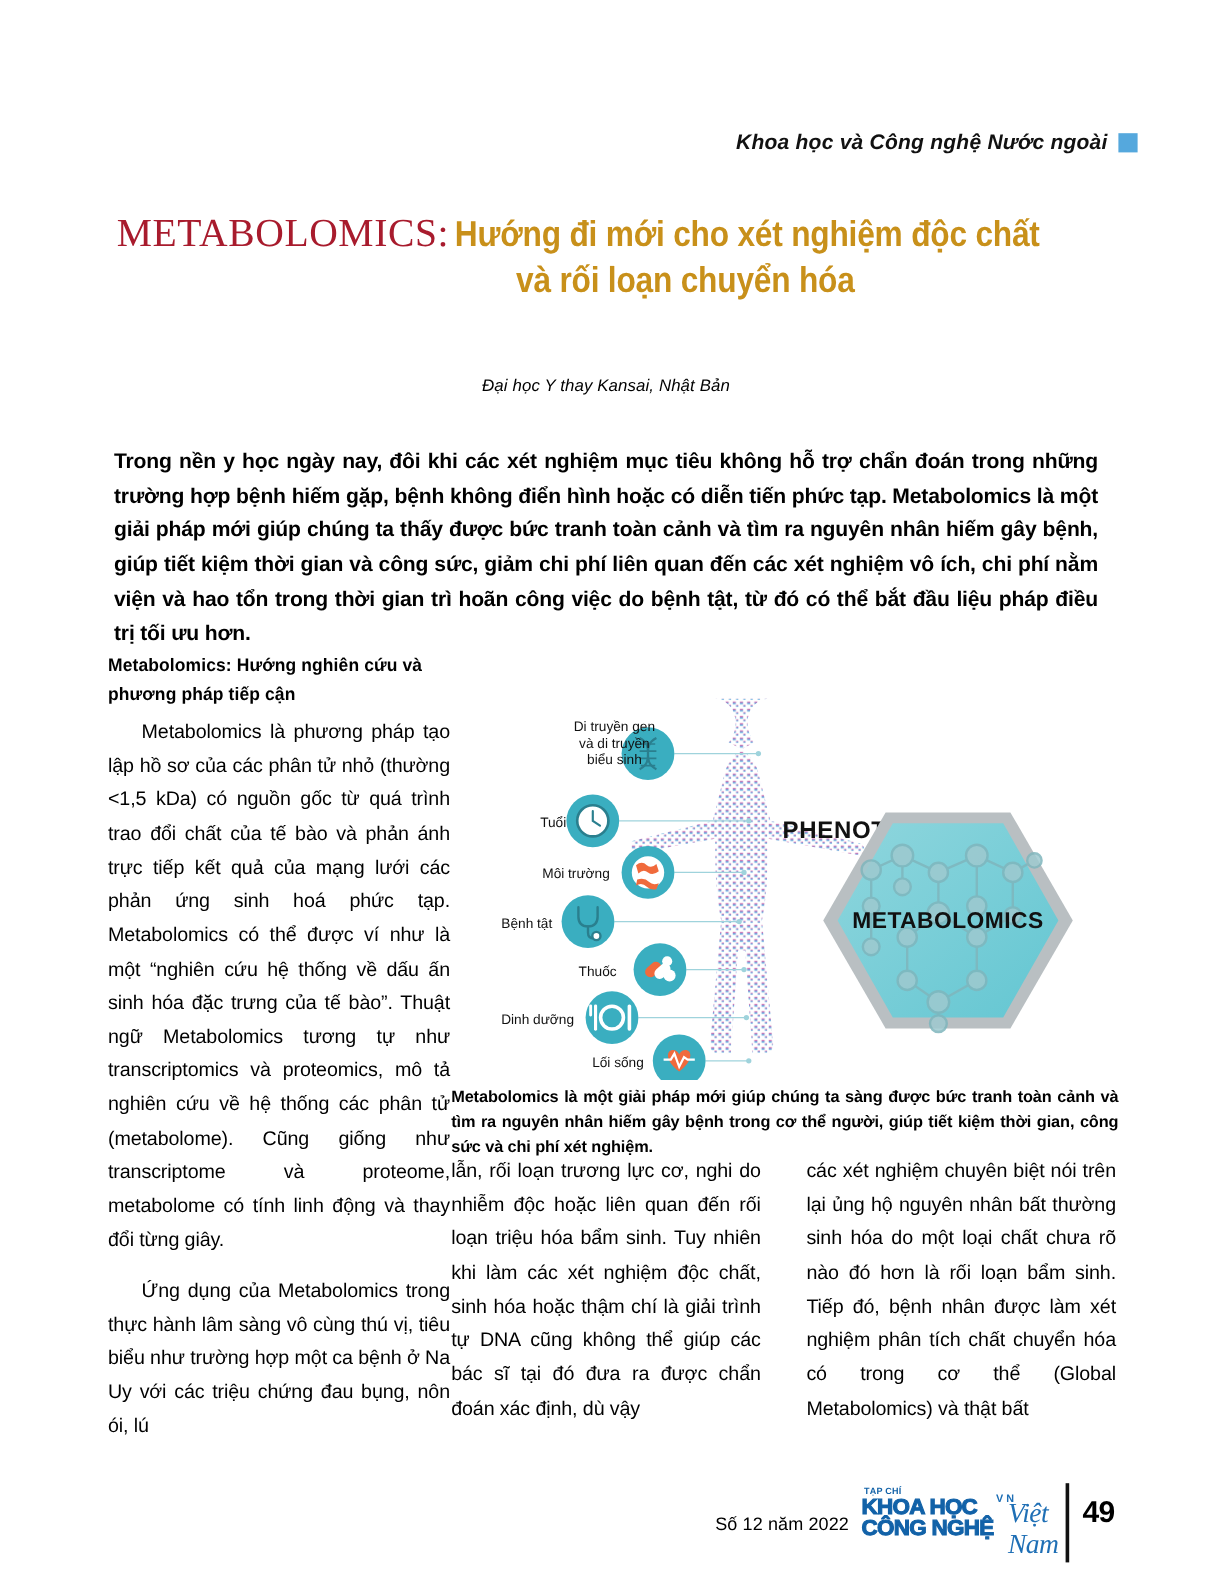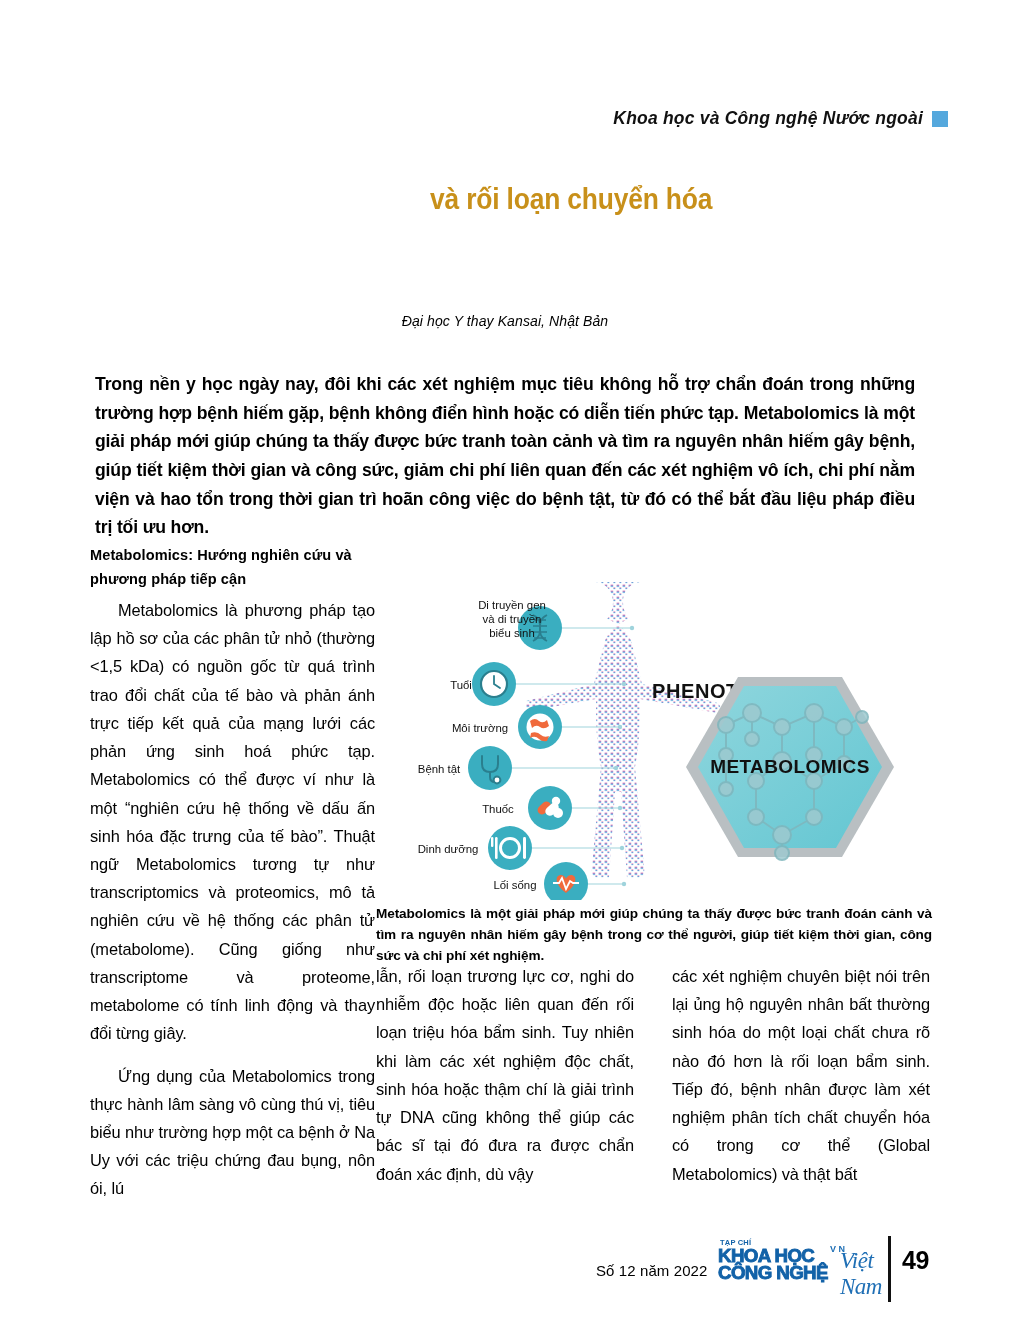--- a/index.html
+++ b/index.html
@@ -135,20 +135,24 @@
 <body>
 
 <div class="page">
 
   <div class="runhead">
     <span class="runhead-text">Khoa học và Công nghệ Nước ngoài</span>
     <span class="runhead-square"></span>
   </div>
 
   <div class="title-block">
+    <div class="title-line1">
+      <span class="t-meta">METABOLOMICS:</span>
+      <span class="t-rest">Hướng đi mới cho xét nghiệm độc chất</span>
+    </div>
     <div class="title-line2">
       <span class="t-rest">và rối loạn chuyển hóa</span>
     </div>
   </div>
 
   <div class="author">
     <div class="author-aff">Đại học Y thay Kansai, Nhật Bản</div>
   </div>
 
   <div class="abstract">Trong nền y học ngày nay, đôi khi các xét nghiệm mục tiêu không hỗ trợ chẩn đoán trong những trường hợp bệnh hiếm gặp, bệnh không điển hình hoặc có diễn tiến phức tạp. Metabolomics là một giải pháp mới giúp chúng ta thấy được bức tranh toàn cảnh và tìm ra nguyên nhân hiếm gây bệnh, giúp tiết kiệm thời gian và công sức, giảm chi phí liên quan đến các xét nghiệm vô ích, chi phí nằm viện và hao tổn trong thời gian trì hoãn công việc do bệnh tật, từ đó có thể bắt đầu liệu pháp điều trị tối ưu hơn.</div>
@@ -309,21 +313,21 @@
               <circle cx="96" cy="176" r="7"></circle>
             <circle cx="40" cy="112" r="7"></circle>
               <circle cx="158" cy="86" r="7"></circle>
           </g>
           <text x="104" y="96" text-anchor="middle" font-family="Liberation Sans, sans-serif" font-size="19" font-weight="bold" letter-spacing="0.4" fill="#111">METABOLOMICS</text>
         </g>
       </g>
     </svg>
   </div>
 
-  <div class="fig-caption">Metabolomics là một giải pháp mới giúp chúng ta thấy được bức tranh đoán cảnh và tìm ra nguyên nhân hiếm gây bệnh trong cơ thể người, giúp tiết kiệm thời gian, công sức và chi phí xét nghiệm.</div>
+  <div class="fig-caption">Metabolomics là một giải pháp mới giúp chúng ta sàng được bức tranh toàn cảnh và tìm ra nguyên nhân hiếm gây bệnh trong cơ thể người, giúp tiết kiệm thời gian, công sức và chi phí xét nghiệm.</div>
 
   <div class="col-mid">
     <p>lẫn, rối loạn trương lực cơ, nghi do nhiễm độc hoặc liên quan đến rối loạn triệu hóa bẩm sinh. Tuy nhiên khi làm các xét nghiệm độc chất, sinh hóa hoặc thậm chí là giải trình tự DNA cũng không thể giúp các bác sĩ tại đó đưa ra được chẩn đoán xác định, dù vậy</p>
   </div>
   <div class="col-right">
     <p>các xét nghiệm chuyên biệt nói trên lại ủng hộ nguyên nhân bất thường sinh hóa do một loại chất chưa rõ nào đó hơn là rối loạn bẩm sinh. Tiếp đó, bệnh nhân được làm xét nghiệm phân tích chất chuyển hóa có trong cơ thể (Global Metabolomics) và thật bất</p>
   </div>
 
   <div class="footer">
     <div class="foot-issue">Số 12 năm 2022</div>

